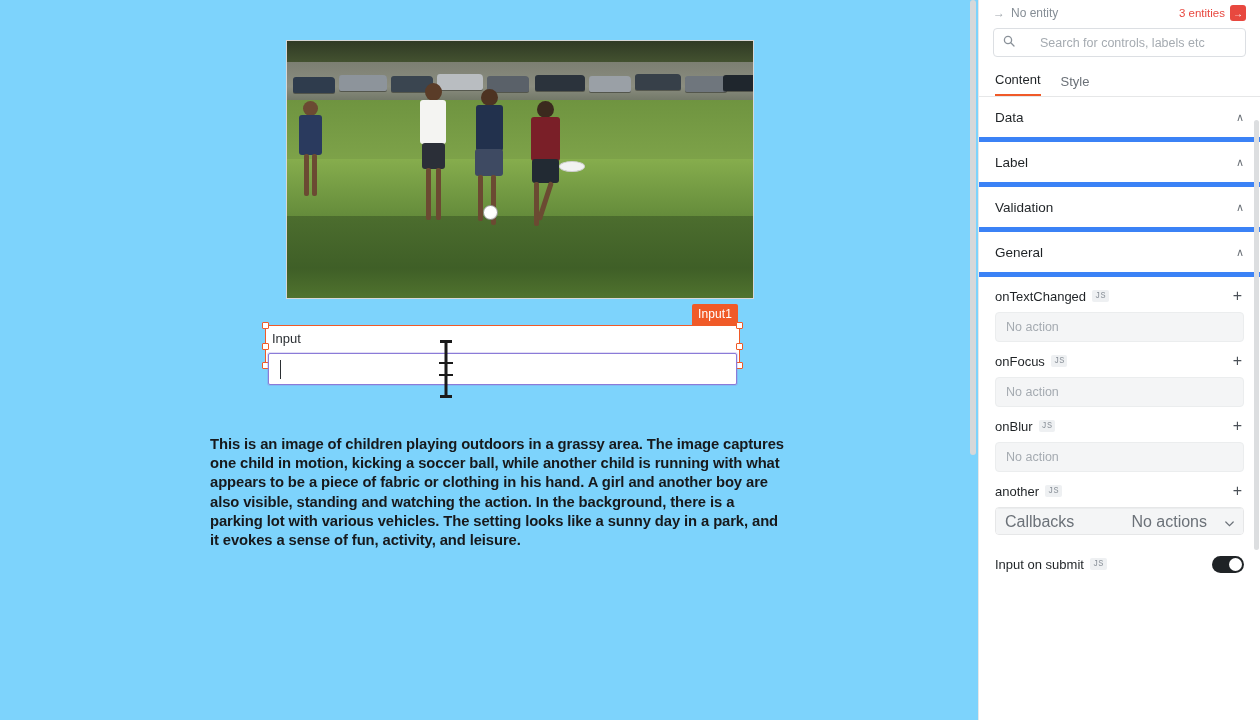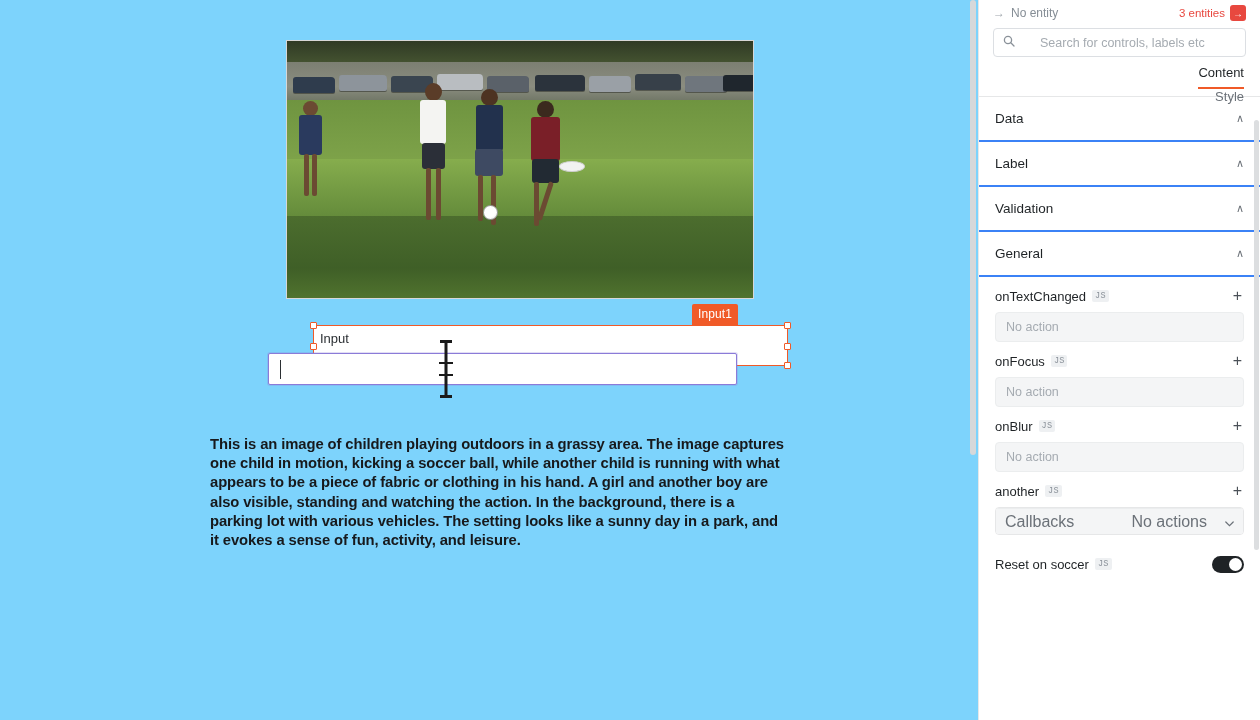--- a/index.html
+++ b/index.html
@@ -98,21 +98,20 @@
     letter-spacing: .1px;
   }
 
   
   .input-widget {
     position: absolute;
     left: 265px; top: 325px;
     width: 475px; height: 41px;
     border: 1px solid #f05a28;
     background: #ffffff;
-    margin-left: 48px;
   }
   .input-label {
     position: absolute;
     left: 6px; top: 5px;
     font-size: 13px;
     color: #2b2f33;
   }
   .resize-dot {
     position: absolute;
     width: 7px; height: 7px;
@@ -242,44 +241,44 @@
     flex: 1;
     font-size: 12.5px;
     font-family: "Liberation Sans", sans-serif;
     color: #1f2326;
     background: transparent;
   }
   .search-box input::placeholder { color: #a5abb1; }
 
   .tabs {
     display: flex;
+    gap: 20px;
     padding: 0 16px;
     border-bottom: 1px solid #e6e7e8;
     height: 32px;
     align-items: flex-end;
-    flex-direction: column;
   }
   .tab {
     font-size: 13px;
     color: #6b7178;
     padding-bottom: 7px;
     cursor: pointer;
   }
   .tab.active {
     color: #1f2326;
     border-bottom: 2px solid #f05a28;
   }
 
   .section {
     display: flex;
     align-items: center;
     justify-content: space-between;
     height: 45px;
     padding: 0 16px;
-    border-bottom: 2px solid #3b82f6;
+    border-bottom: 5px solid #3b82f6;
     font-size: 13.5px;
     color: #1f2326;
   }
   .chev {
     color: #6b7178;
     font-size: 11px;
     line-height: 1;
   }
   .section-events {
     height: 42px;
@@ -592,21 +591,21 @@
               <svg width="9" height="6" viewBox="0 0 9 6">
                   <path d="M0.8 1L4.5 4.6L8.2 1" fill="none" stroke="#6b7178" stroke-width="1.2" stroke-linecap="round"></path>
                 </svg>
             </span>
           </span>
         </div>
       </div>
 
       <div class="toggle-row">
         <div class="event-name">
-          <span>Reset on soccer</span>
+          <span>Input on submit</span>
           <span class="js-badge">JS</span>
         </div>
         <div class="toggle">
           <div class="knob"></div>
         </div>
       </div>
 
     </div>
 
     <div class="panel-scrollbar">

